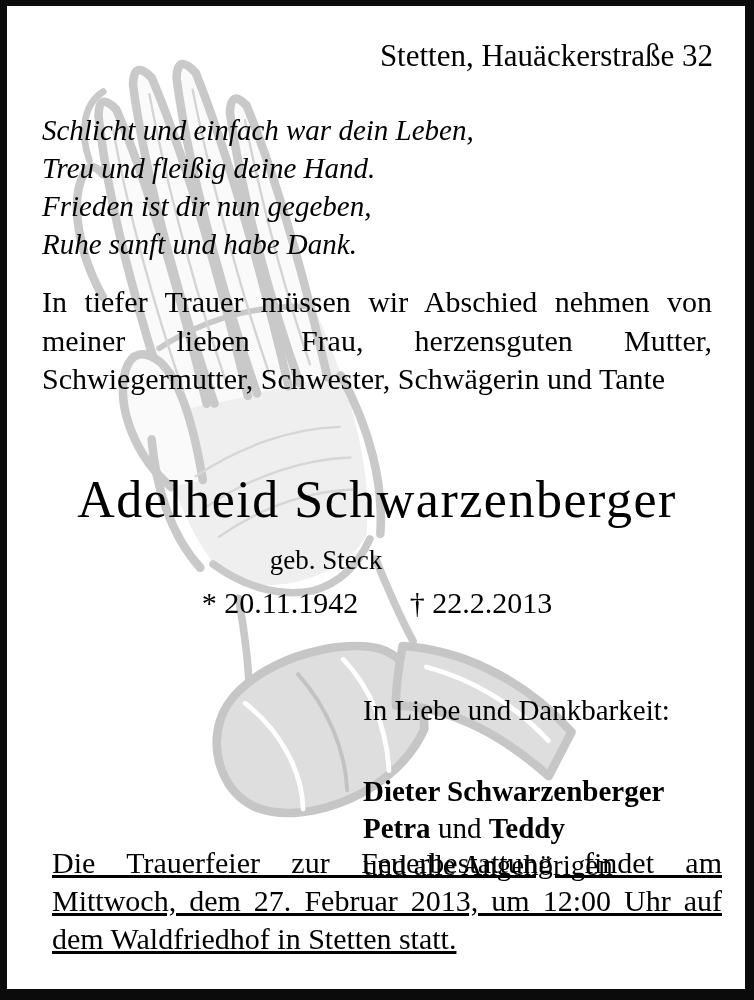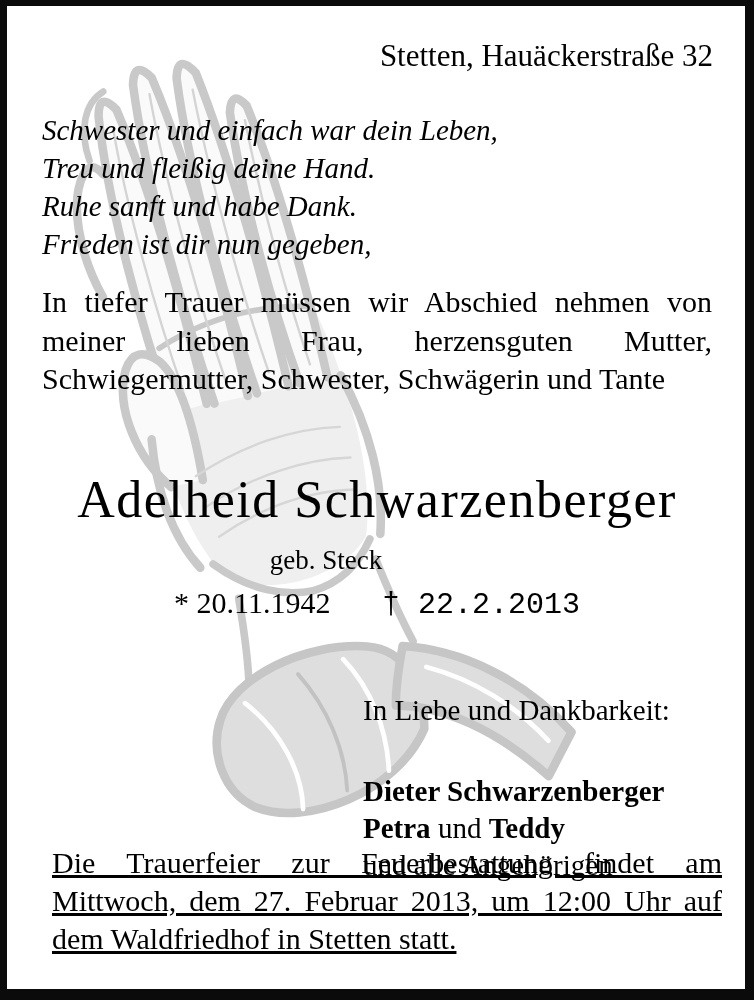--- a/index.html
+++ b/index.html
@@ -47,21 +47,21 @@
     text-align:center;white-space:nowrap;
   }
   .maiden{
     left:0;top:545px;width:652px;
     font-size:27px;text-align:center;
   }
   .dates{
     left:0;top:586px;width:754px;
     font-size:30px;text-align:center;white-space:nowrap;
   }
-  .dates .died{margin-left:44px;font-family:Liberation Mono, monospace;}
+  .dates .died{margin-left:44px;}
   .mourners{
     left:363px;top:692px;
     font-size:29px;line-height:37px;
     white-space:nowrap;
   }
   .bold{font-weight:bold;margin-top:44px;}
   .funeral{
     left:52px;top:844px;width:670px;
     font-size:30px;line-height:38px;
     text-align:justify;
@@ -111,24 +111,24 @@
       <path d="M288 390 C284 306 286 210 293 124" stroke="#d4d4d4" stroke-width="2.5"></path>
       <path d="M140 470 C196 452 252 450 300 462" stroke="#d6d6d6" stroke-width="2.5"></path>
       <path d="M142 504 C198 486 254 484 302 496" stroke="#d6d6d6" stroke-width="2.5"></path>
       <path d="M146 538 C200 520 252 518 298 530" stroke="#d6d6d6" stroke-width="2.5"></path>
     </g>
   </svg>
 
   <div class="txt dateline">Stetten, Hauäckerstraße 32</div>
 
   <div class="txt verse">
-    <div>Schwester und einfach war dein Leben,</div>
+    <div>Schlicht und einfach war dein Leben,</div>
     <div>Treu und fleißig deine Hand.</div>
+    <div>Frieden ist dir nun gegeben,</div>
     <div>Ruhe sanft und habe Dank.</div>
-    <div>Frieden ist dir nun gegeben,</div>
   </div>
 
   <div class="txt intro">In tiefer Trauer müssen wir Abschied nehmen von meiner lieben Frau, herzensguten Mutter, Schwiegermutter, Schwester, Schwägerin und Tante</div>
 
   <div class="txt name">Adelheid Schwarzenberger</div>
 
   <div class="txt maiden">geb. Steck</div>
 
   <div class="txt dates">
     <span class="born">* 20.11.1942</span>

